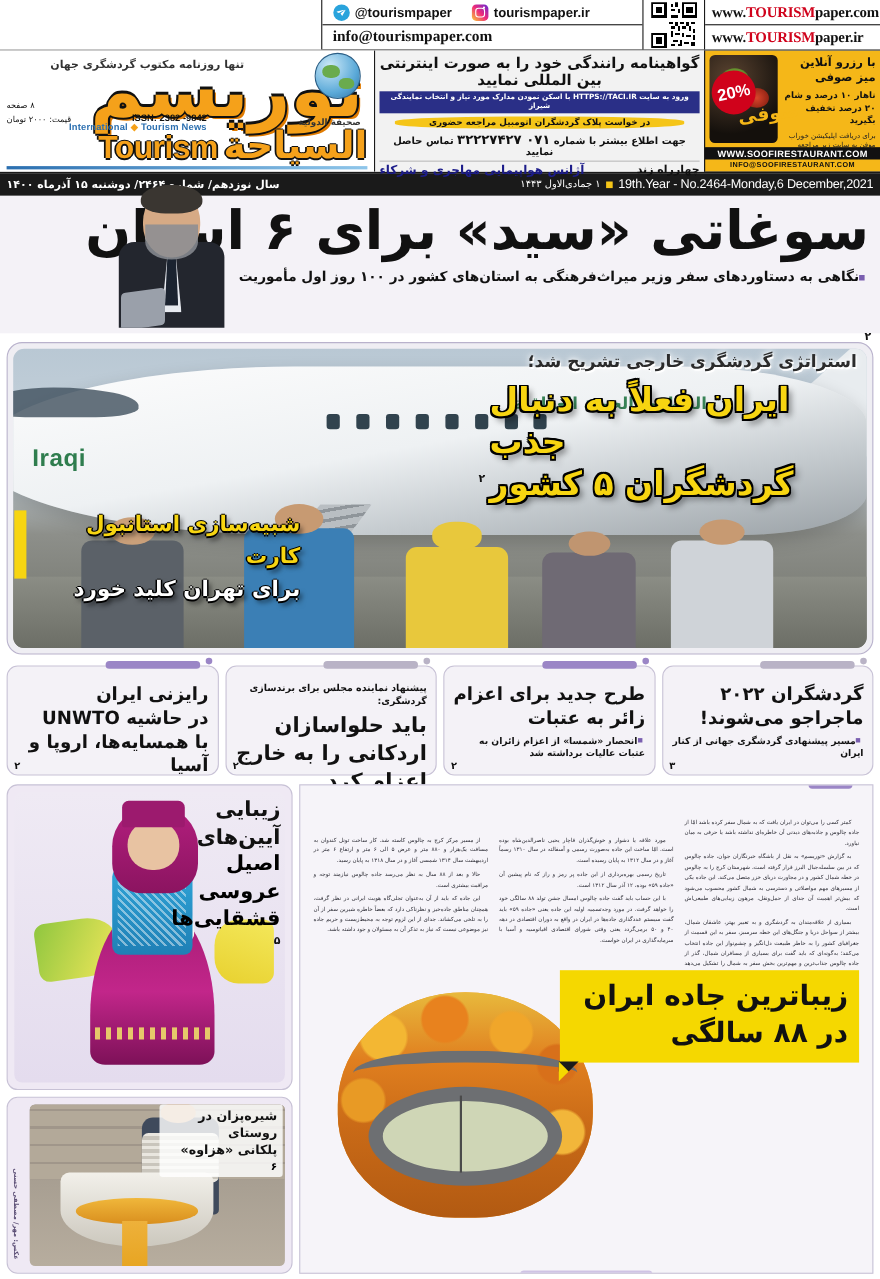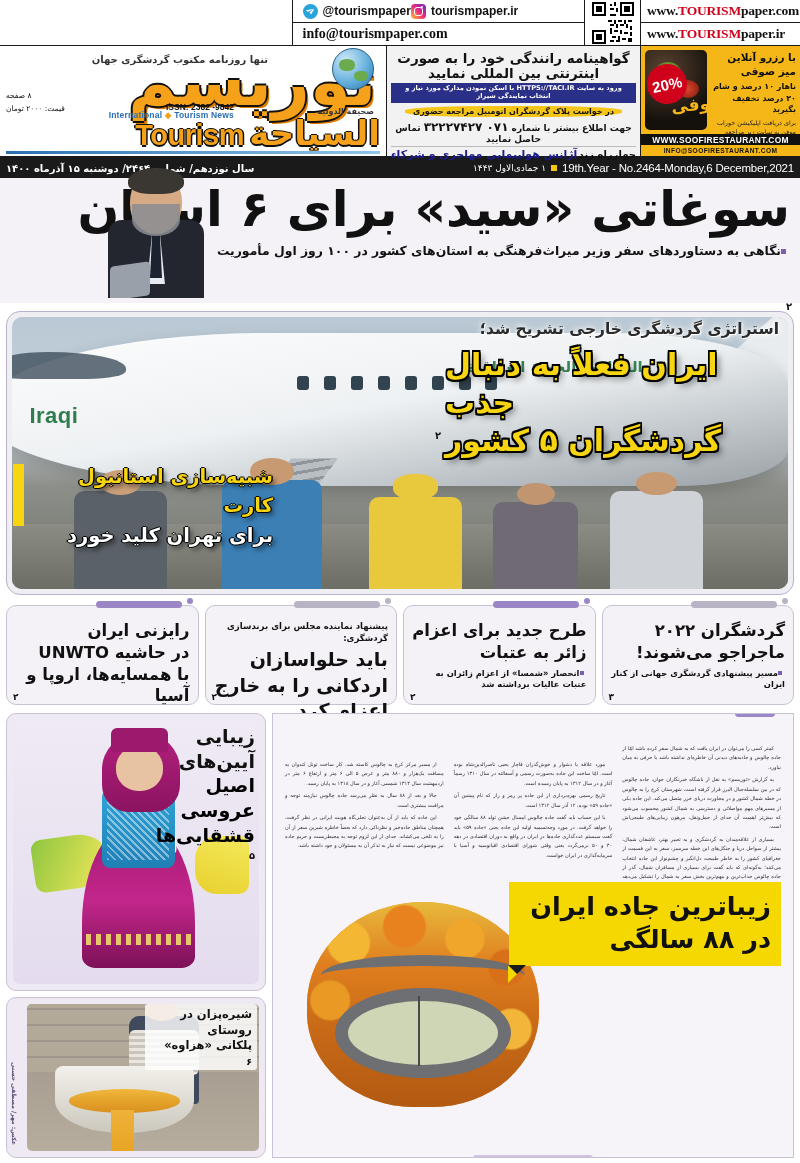--- a/index.html
+++ b/index.html
@@ -22,21 +22,21 @@
     font-family:"Liberation Serif", serif; font-size:13.5px; font-weight:700;
     letter-spacing:-0.2px; direction:ltr; color:#111;
     border-bottom:1px solid #1a1a1a;
   }
   .tb-url:last-child { border-bottom:none; }
   .tb-url .w { color:#111; }
   .tb-url .red { color:#d0021b; }
   .qr { width:56px; display:flex; align-items:center; justify-content:center; border-inline-end:1px solid #1a1a1a;}
   .qr svg { width:42px; height:42px; }
   .tb-mid { flex:1; display:flex; flex-direction:column; min-width:0; }
-  .tb-soc { flex:1; display:flex; padding:0 10px; border-bottom:1px solid #1a1a1a; direction:ltr;}
+  .tb-soc { flex:1; display:flex; gap:18px; padding:0 10px; border-bottom:1px solid #1a1a1a; direction:ltr;}
   .soc { display:flex; align-items:center; gap:5px; font-size:12px; font-weight:600; color:#111;
          font-family:"Liberation Sans",sans-serif;}
   .ico-tg { width:15px;height:15px;border-radius:50%;background:#29a3dc; position:relative; flex:none;}
   .ico-tg::after{content:"";position:absolute;left:3px;top:5px;width:9px;height:6px;
      background:#fff; clip-path:polygon(0 35%,100% 0,62% 100%,45% 62%,100% 0,28% 55%);}
   .ico-ig { width:15px;height:15px;border-radius:4px;flex:none;
      background:linear-gradient(45deg,#f9ce34,#ee2a7b 50%,#6228d7);position:relative;}
   .ico-ig::before{content:"";position:absolute;inset:3px;border:1.4px solid #fff;border-radius:3px;}
   .ico-ig::after{content:"";position:absolute;right:3px;top:2.5px;width:2px;height:2px;background:#fff;border-radius:50%;}
   .tb-mail { flex:1; display:flex; align-items:center; padding:0 10px; direction:ltr;
@@ -66,21 +66,21 @@
   .soofi-t2{font-size:8px;font-weight:700;line-height:1.4;margin-top:3px;}
   .soofi-t3{font-size:6.4px;line-height:1.45;margin-top:4px;color:#222;}
   .soofi-url{position:absolute;left:0;right:0;bottom:11px;height:11px;background:#111;color:#fff;
      font-family:"Liberation Sans",sans-serif;font-size:8.4px;font-weight:700;letter-spacing:.3px;
      display:flex;align-items:center;justify-content:center;direction:ltr;}
   .soofi-url2{position:absolute;left:0;right:0;bottom:0;height:11px;background:#f5b718;color:#111;
      font-family:"Liberation Sans",sans-serif;font-size:6.6px;font-weight:700;letter-spacing:.4px;
      display:flex;align-items:center;justify-content:center;direction:ltr;}
 
   
-  .ad-taci { width:254px; border-inline-end:1px solid #1a1a1a; background:#f2f2f2;
+  .ad-taci { width:300px; border-inline-end:1px solid #1a1a1a; background:#f2f2f2;
      display:flex; flex-direction:column; padding:3px 4px; gap:2px; position:relative;}
   .taci-bars{display:flex;justify-content:center;gap:2px;height:13px;}
   .taci-bars i{display:block;width:5px;background:#f0a500;}
   .taci-bars .b2{background:#2a3f8f;width:34px;clip-path:polygon(0 0,100% 0,78% 100%,0 100%);}
   .taci-h{font-size:13.5px;font-weight:700;text-align:center;color:#111;line-height:1.1;}
   .taci-blue{background:#2a2f87;color:#fff;font-size:6.6px;font-weight:700;text-align:center;
      padding:2px 3px;line-height:1.2;}
   .taci-yellow{position:relative;text-align:center;font-size:8px;font-weight:700;color:#111;padding:2px 0;}
   .taci-yellow::before{content:"";position:absolute;left:14px;right:14px;top:1px;bottom:1px;
      background:#f5c518;border-radius:40%;z-index:0;}

